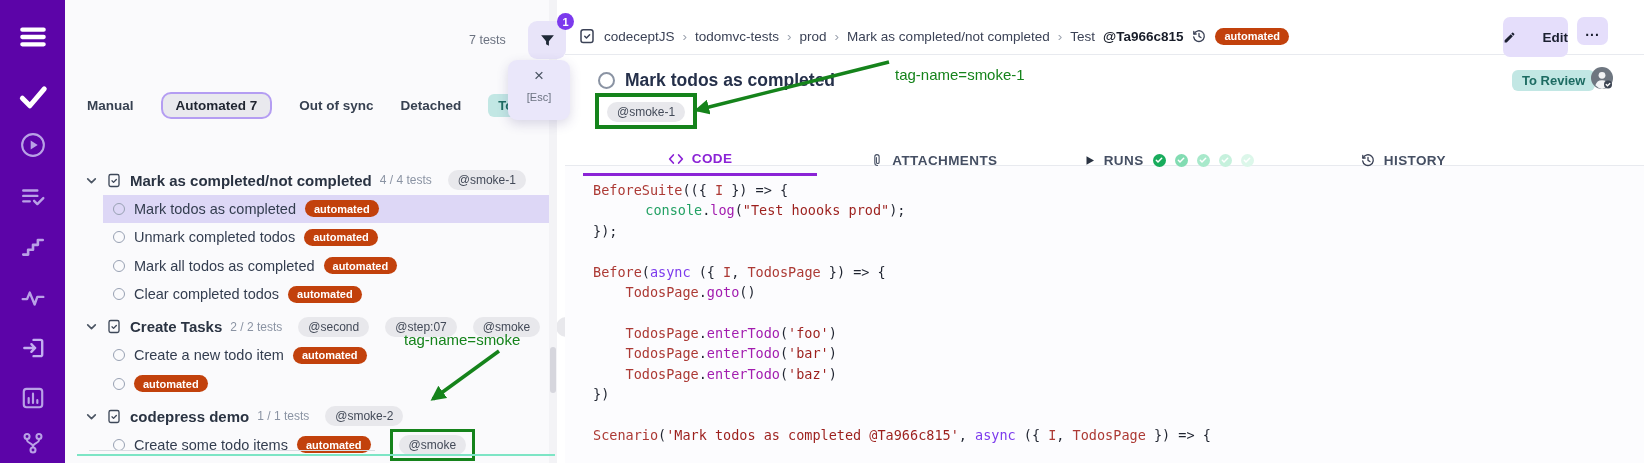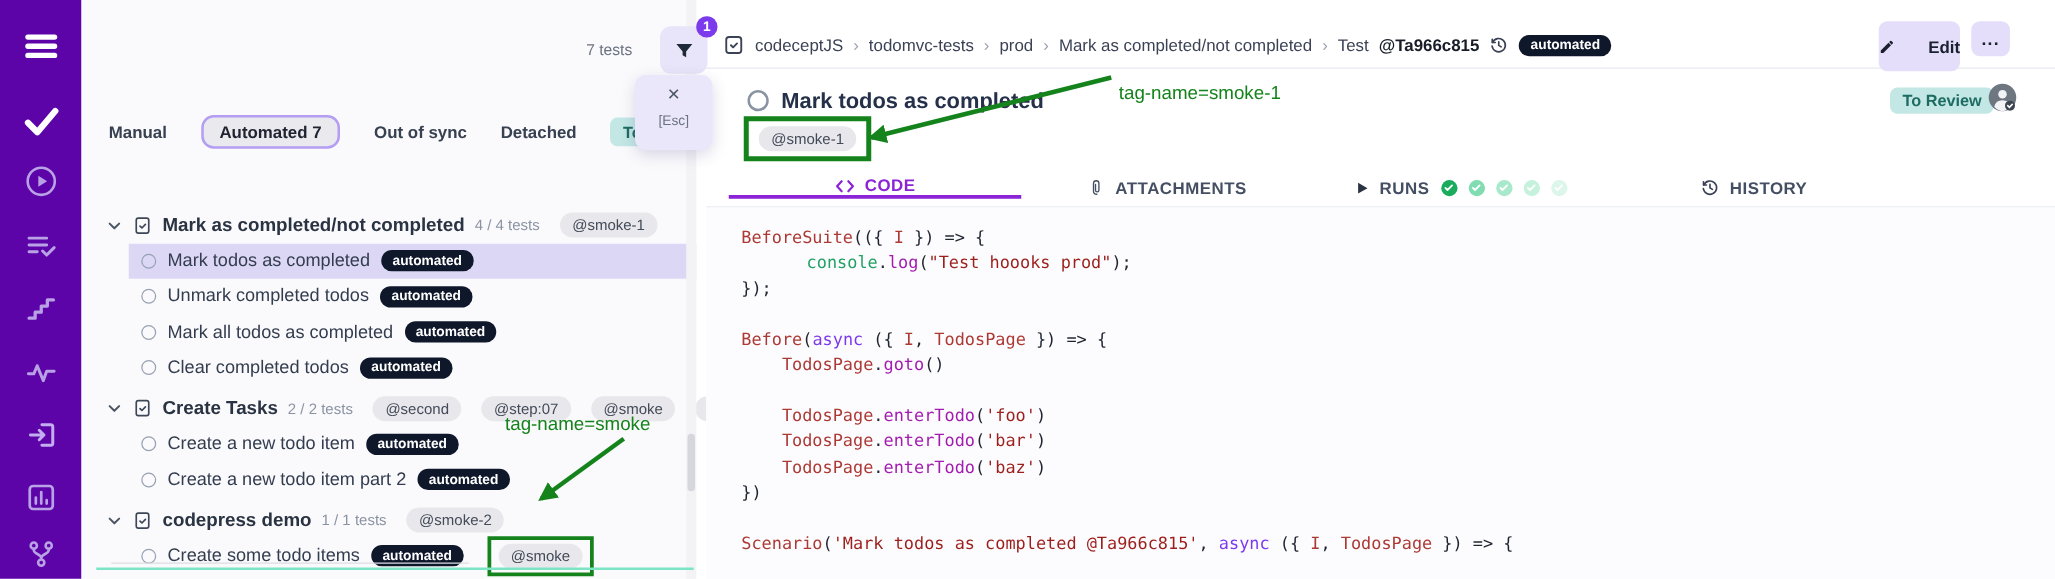--- a/index.html
+++ b/index.html
@@ -32,21 +32,21 @@
   #tree{position:absolute;left:0;top:162px;width:492px;}
   .row{height:28.5px;display:flex;align-items:center;white-space:nowrap;}
   .suite-row{margin-top:4px;padding-left:20px;gap:8px;cursor:pointer;}
   .suite-name{font-size:15px;font-weight:700;color:#2a3342;}
   .suite-count{font-size:12px;color:#8a93a3;}
   .tag-pill{background:#e8e8ec;color:#434a58;font-size:12px;padding:3px 10px;border-radius:11px;margin-left:8px;}
   .test-row{margin-left:38px;padding-left:10px;gap:9px;cursor:pointer;}
   .test-row.selected{background:#ddd7f6;}
   .t-circle{width:10px;height:10px;border:1.5px solid #98a1b3;border-radius:50%;flex:none;}
   .test-name{font-size:14.5px;color:#333d4f;}
-  .badge-automated{background:#0f172a;color:#fff;font-size:11px;font-weight:700;padding:2.5px 9px;border-radius:10px;}
+  .badge-automated{background:#c2410c;color:#fff;font-size:11px;font-weight:700;padding:2.5px 9px;border-radius:10px;}
   .tag-box{display:inline-flex;border:3px solid #15831b;padding:3px 6px;margin:-9px 0 -9px 10px;align-items:center;}
   .tag-box .tag-pill{margin-left:0;}
 
   .scroll-track{position:absolute;left:484px;top:0;width:8px;height:463px;background:#f3f3f6;}
   .scroll-thumb{position:absolute;left:485px;top:347px;width:6px;height:46px;border-radius:3px;background:#d6d6dd;cursor:pointer;}
   .gray-underline{position:absolute;left:24px;top:450px;width:286px;height:1px;background:#dadde3;}
   .teal-line{position:absolute;left:12px;top:454px;width:478px;height:2px;background:#7de5c5;}
 
   .annotation{position:absolute;color:#15831b;font-size:15px;z-index:45;white-space:nowrap;}
   .overlay-svg{position:absolute;left:0;top:0;pointer-events:none;z-index:40;}
@@ -65,21 +65,21 @@
             display:flex;align-items:center;justify-content:center;font-size:14px;font-weight:700;color:#1b2030;letter-spacing:1px;cursor:pointer;}
   .test-title-row{position:absolute;left:33px;top:68px;height:25px;display:flex;align-items:center;gap:10px;}
   .title-circle{width:13px;height:13px;border:2px solid #8a93a3;border-radius:50%;}
   .test-title{font-size:17.5px;font-weight:700;color:#25304a;white-space:nowrap;}
   .status-badge{position:absolute;left:947px;top:70px;background:#c2e7e4;color:#1d6b62;font-weight:700;font-size:13px;
                 padding:3px 10px;border-radius:6px;}
   .avatar{position:absolute;left:1025px;top:66px;width:24px;height:24px;cursor:pointer;}
   .smoke-box{position:absolute;left:30px;top:93px;border:4px solid #15831b;padding:5px 8px;z-index:5;}
   .smoke-box .tag-pill{margin-left:0;}
 
-  .rp-tabs{position:absolute;left:18px;top:134px;width:937px;height:32px;display:flex;z-index:3;align-items:center;}
+  .rp-tabs{position:absolute;left:18px;top:144px;width:937px;height:32px;display:flex;z-index:3;}
   .rp-tab{flex:1;display:flex;align-items:center;justify-content:center;gap:8px;font-size:13.5px;font-weight:700;
           color:#454f63;letter-spacing:.4px;cursor:pointer;}
   .rp-tab.active{color:#8b23d6;border-bottom:3px solid #8b23d6;}
   .rp-tabs-divider{position:absolute;left:0;top:165px;width:1079px;height:1px;background:#e8eaef;}
   .runs-check{width:13px;height:13px;border-radius:50%;display:inline-flex;align-items:center;justify-content:center;margin-left:1px;flex:none;}
 
   .code-block{position:absolute;left:0;top:166px;width:1079px;height:297px;background:#fcfcfe;
               padding:14px 12px 0 28px;box-sizing:border-box;font-family:"DejaVu Sans Mono",monospace;
               font-size:13.5px;line-height:20.4px;white-space:pre;overflow:hidden;}
   .code-line{height:20.4px;}
@@ -226,21 +226,20 @@
         <span class="tag-pill">@smoke</span>
         <span class="tag-pill">@story:13</span>
       </div>
       <div class="row test-row">
         <span class="t-circle"></span>
         <span class="test-name">Create a new todo item</span>
         <span class="badge-automated">automated</span>
       </div>
       <div class="row test-row">
         <span class="t-circle"></span>
-        <span class="test-name">Create a new todo item part 2</span>
         <span class="badge-automated">automated</span>
       </div>
       <div class="row suite-row">
         <span class="icon">
           <svg width="13" height="13" viewBox="0 0 24 24" fill="none" stroke="#4b5563" stroke-width="3" stroke-linecap="round" stroke-linejoin="round">
             <path d="M5 9l7 7 7-7"></path>
           </svg>
         </span>
         <span class="icon">
           <svg width="16" height="17" viewBox="0 0 24 24" fill="none" stroke="#3d4758" stroke-width="2">

